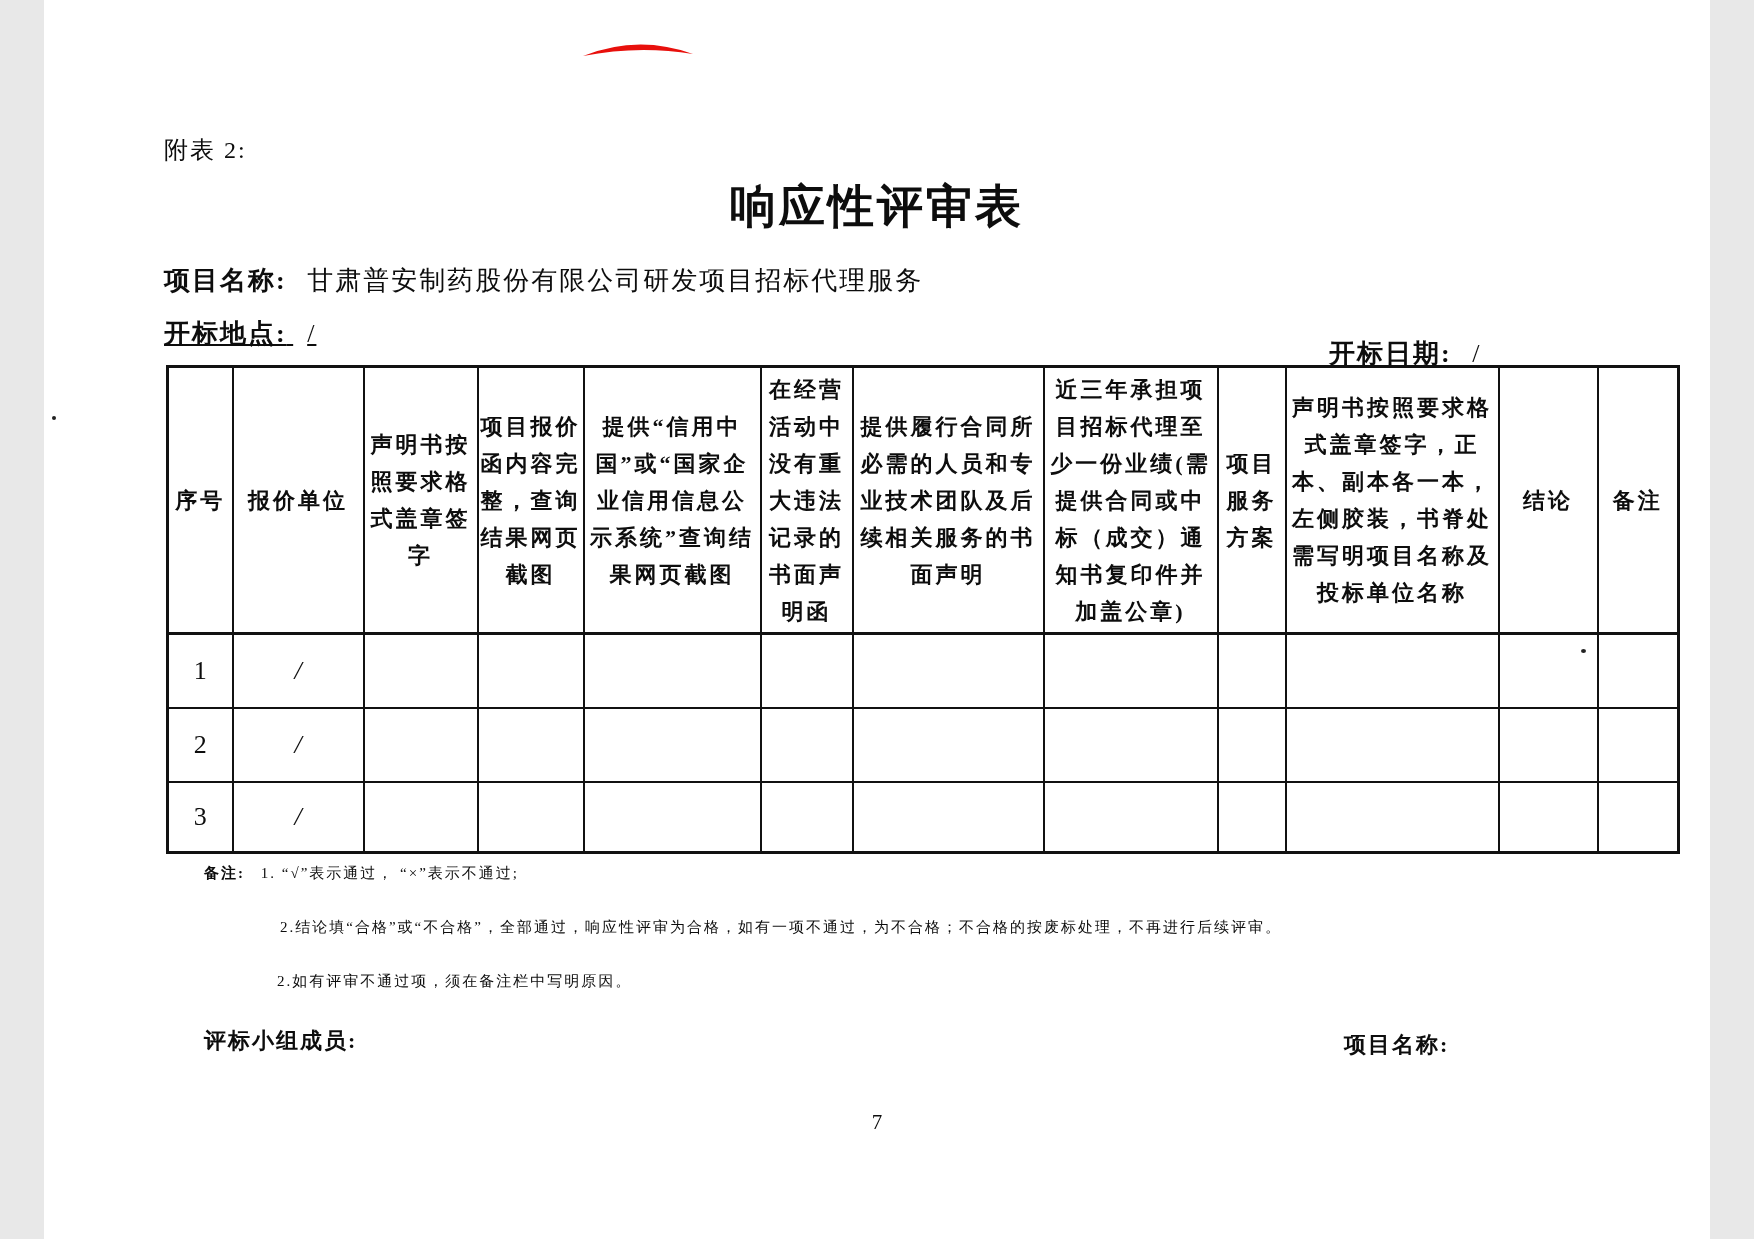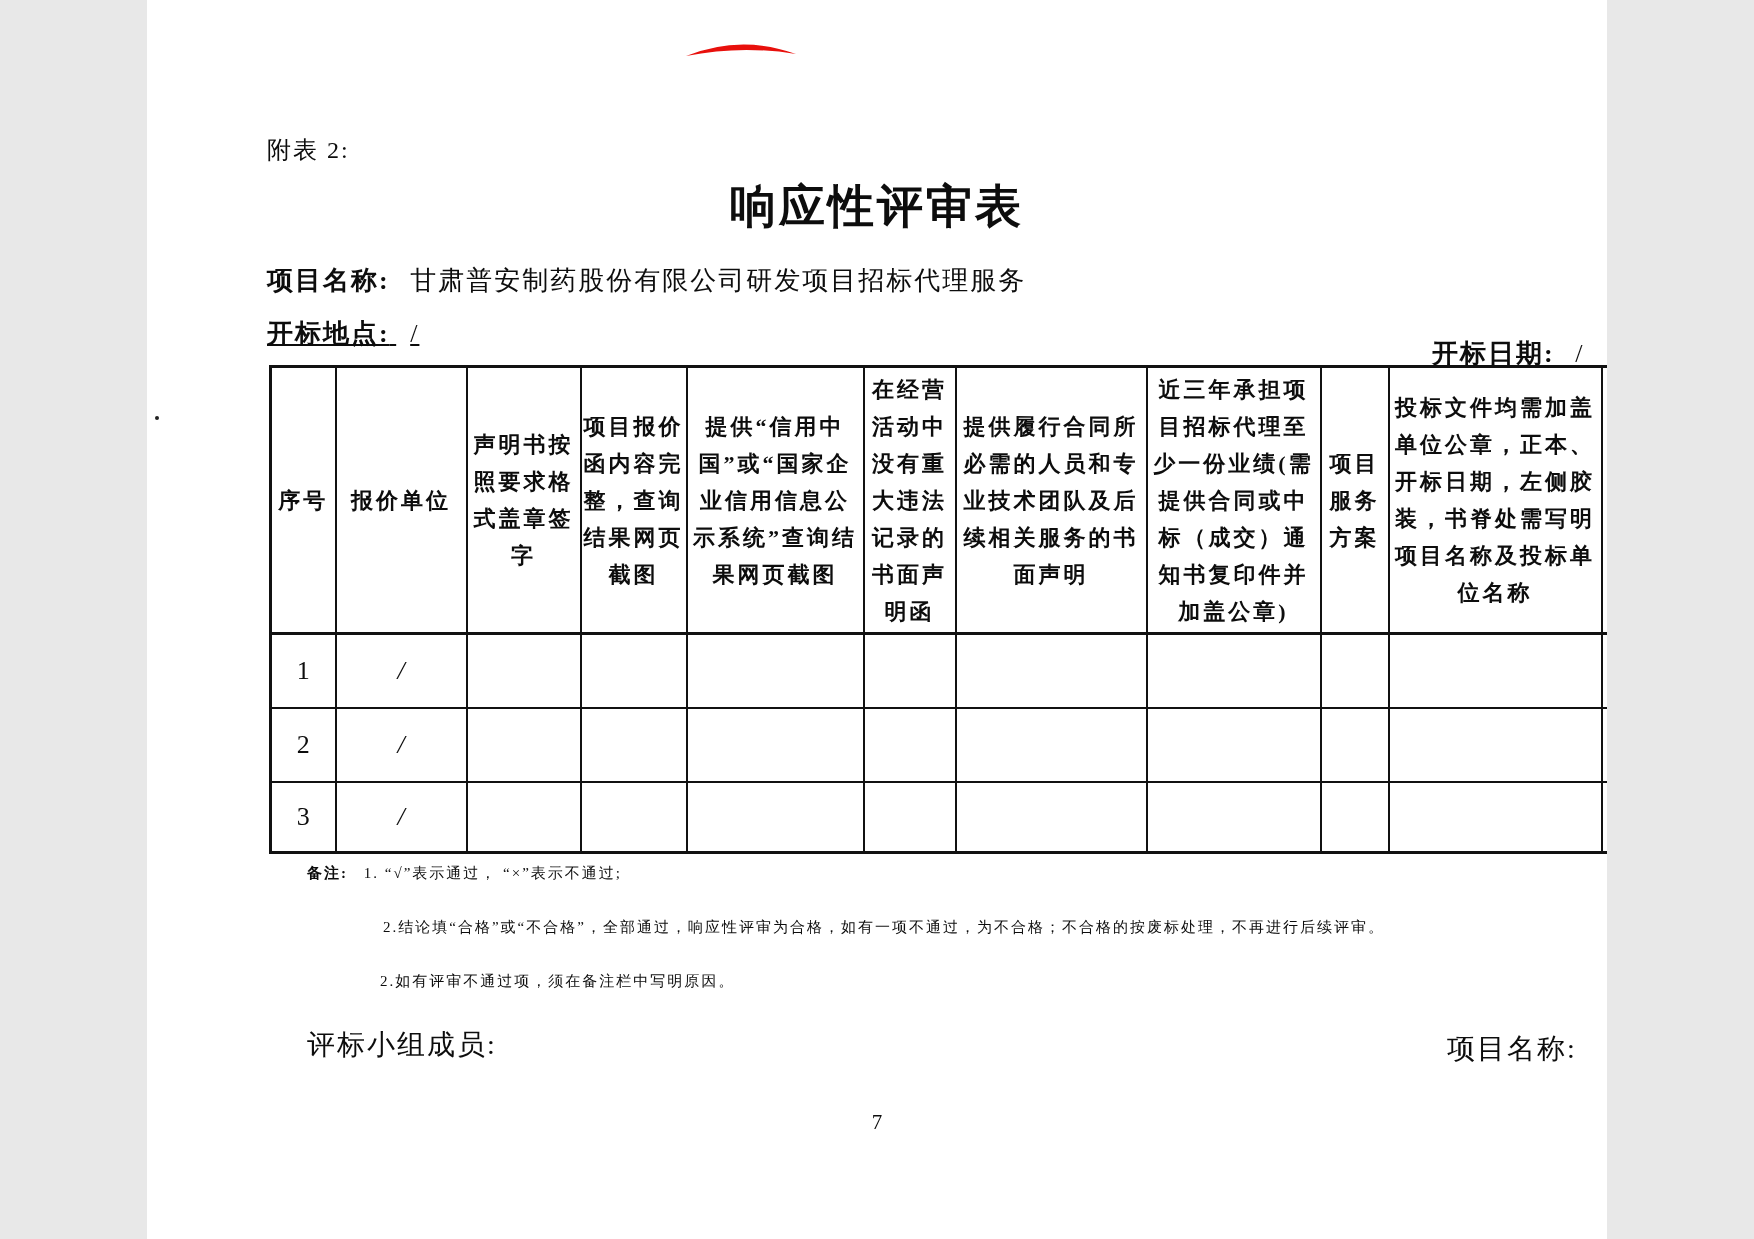--- a/index.html
+++ b/index.html
@@ -1,18 +1,18 @@
 <!DOCTYPE html>
 <html><head>
 <meta charset="utf-8">
 <style>
   html,body { margin:0; padding:0; background:#e8e8e8; }
   .page {
     position:relative;
-    width:1460px; height:1239px;
+    width:1666px; height:1239px;
     margin:0 auto;
     background:#ffffff;
     font-family:"Liberation Serif","DejaVu Serif",serif;
     color:#0d0d0d;
     overflow:hidden;
   }
   .abs { position:absolute; }
 
   .red-mark { position:absolute; left:535px; top:33px; width:118px; height:28px; }
 
@@ -64,21 +64,21 @@
   .note-1 { left:160px; top:864px; }
   .note-label { font-weight:700; margin-right:10px; }
   .note-2 {
     left:120px; top:902px; width:1528px;
     text-indent:113px;
     line-height:45px;
     margin:3px;
   }
   .note-3 { left:233px; top:972px; }
 
-  .footer-label { font-size:28px; font-weight:400; letter-spacing:2px; }
+  .footer-label { font-size:22px; font-weight:700; letter-spacing:2px; }
   .team-label { left:160px; top:1026px; }
   .supervisor-label { left:1300px; top:1030px; }
 
   .page-number { left:0; right:0; top:1110px; text-align:center; font-size:21px; }
 
   .dot { position:absolute; background:#222; border-radius:50%; }
   .dot-left { left:8px; top:416px; width:4px; height:4px; }
   .dot-right { left:1537px; top:649px; width:5px; height:4px; }
 </style>
 </head>
@@ -129,21 +129,21 @@
         <tr>
           <th class="col-seq">序号</th>
           <th>报价单位</th>
           <th>声明书按照要求格式盖章签字</th>
           <th>项目报价函内容完整，查询结果网页截图</th>
           <th>提供“信用中国”或“国家企业信用信息公示系统”查询结果网页截图</th>
           <th>在经营活动中没有重大违法记录的书面声明函</th>
           <th>提供履行合同所必需的人员和专业技术团队及后续相关服务的书面声明</th>
           <th>近三年承担项目招标代理至少一份业绩(需提供合同或中标（成交）通知书复印件并加盖公章)</th>
           <th>项目服务方案</th>
-          <th>投标文件均需加盖单位公章，正本、开标日期，左侧胶装，书脊处需写明项目名称及投标单位名称</th>
+          <th>声明书按照要求格式盖章签字，正本、副本各一本，左侧胶装，书脊处需写明项目名称及投标单位名称</th>
           <th>结论</th>
           <th>备注</th>
         </tr>
       </thead>
       <tbody>
         <tr class="r1">
           <td>1</td>
           <td class="slash-cell">/</td>
           <td></td>
           <td></td>

